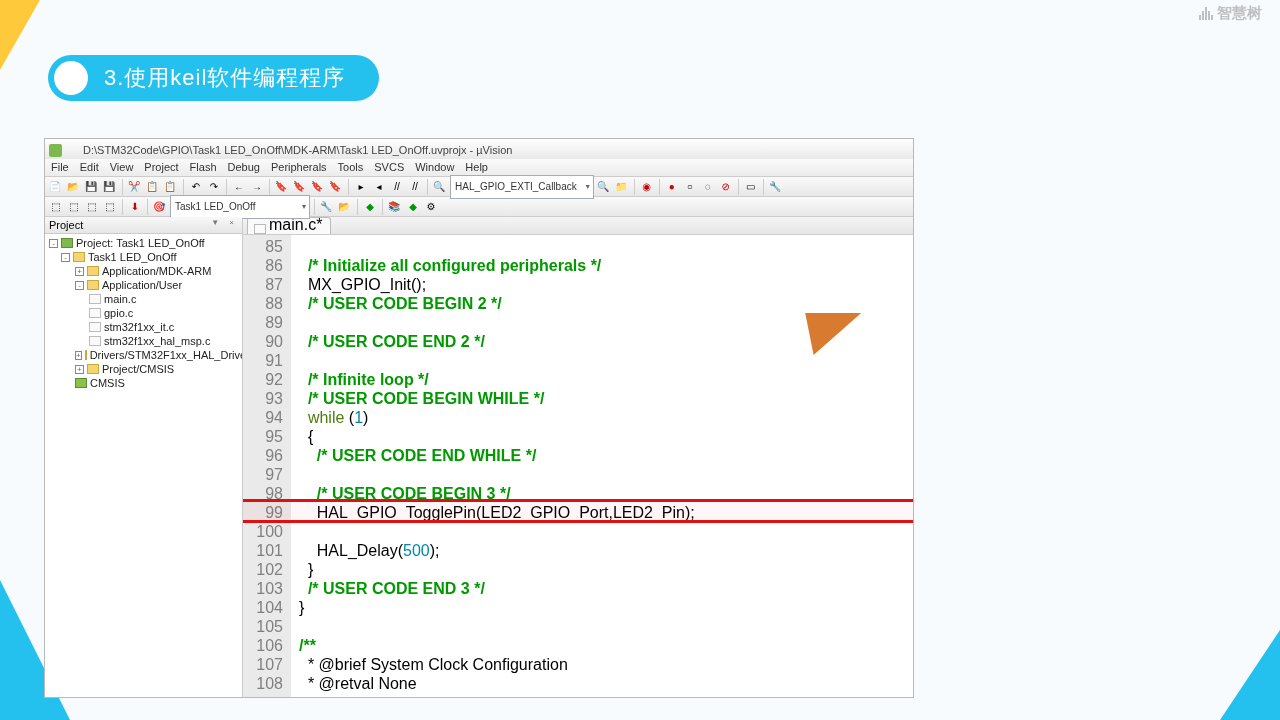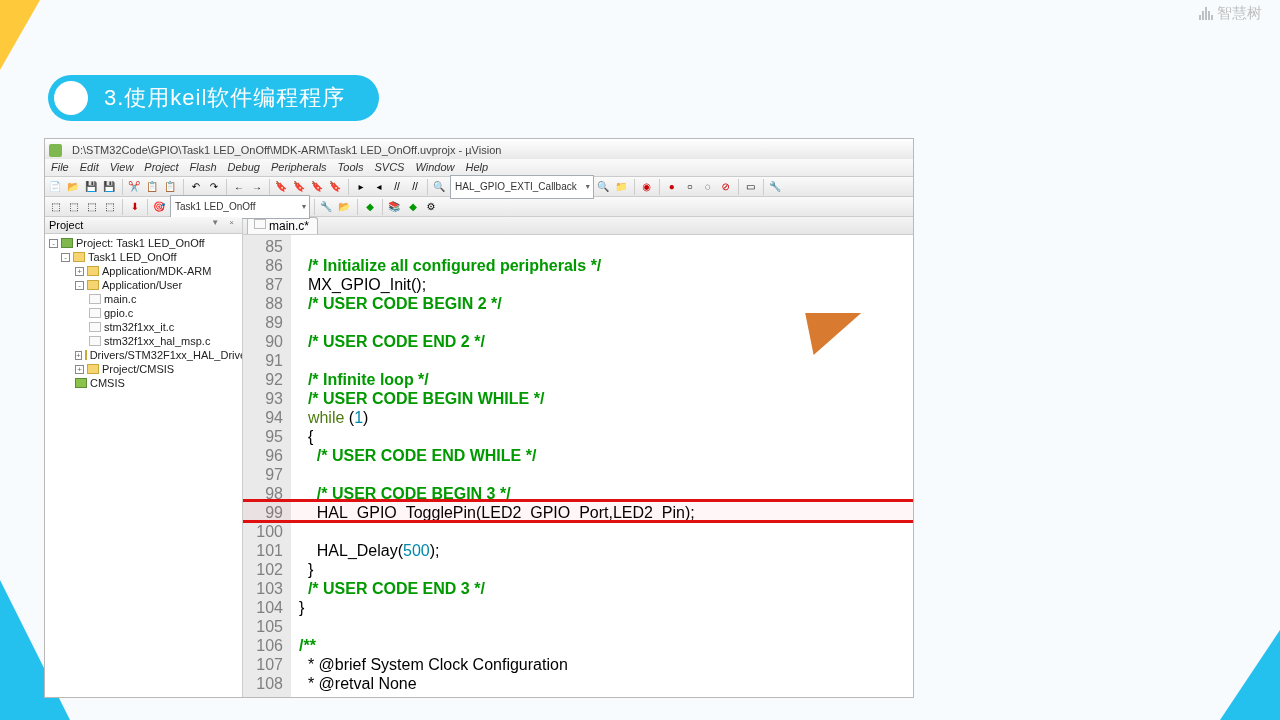--- a/index.html
+++ b/index.html
@@ -2,50 +2,50 @@
 <html><head>
 <meta charset="utf-8">
 <style>
 * { margin: 0; padding: 0; box-sizing: border-box; font-family: "Microsoft YaHei", Arial, sans-serif; }
 body { width: 1280px; height: 720px; background: #f8fbfe; position: relative; overflow: hidden; }
 
 
 .slide-header {
   position: absolute; top: 55px; left: 48px;
   background: #24c0ee; border-radius: 24px; padding: 6px 34px 6px 6px;
-  display: flex; align-items: center; gap: 16px; margin-top: 20px;
+  display: flex; align-items: center; gap: 16px;
 }
 .slide-header .dot { width: 34px; height: 34px; border-radius: 50%; background: #fff; }
 .slide-header .txt { color: #fff; font-size: 22px; letter-spacing: 1px; }
 
 
 .corner-tl { position: absolute; top: 0; left: 0; width: 0; height: 0;
   border-top: 70px solid #ffc93c; border-right: 40px solid transparent; }
 .corner-bl { position: absolute; bottom: 0; left: 0; width: 0; height: 0;
   border-bottom: 140px solid #24c0ee; border-right: 70px solid transparent; }
 .corner-br { position: absolute; bottom: 0; right: 0; width: 0; height: 0;
   border-bottom: 90px solid #24c0ee; border-left: 60px solid transparent; }
 
 
 .watermark { position: absolute; top: 4px; right: 18px; color: #999; font-size: 15px;
-  display: flex; align-items: center; gap: 4px; opacity: .6; }
+  display: flex; align-items: center; gap: 4px; opacity: .6; font-weight: bold; }
 .watermark .bars { display: flex; gap: 1px; align-items: flex-end; }
 .watermark .bars span { width: 2px; background: #999; }
 
 
 .ide {
   position: absolute; top: 138px; left: 44px; width: 870px; height: 560px;
   background: #f0f0f0; border: 1px solid #b9b9b9; font-size: 11px; font-family: Tahoma, sans-serif;
   overflow: hidden;
 }
 .ide-title { height: 20px; background: linear-gradient(#fff,#e8e8e8); color: #444;
-  padding: 2px 6px 0 4px; font-size: 11px; display: flex; align-items: center; gap: 10px; }
+  padding: 2px 6px 0 4px; font-size: 11px; display: flex; align-items: center; gap: 21px; }
 .ide-title .ico { width: 13px; height: 13px; background: #7fb84e; border-radius: 2px; }
 .menubar { height: 18px; background: linear-gradient(#fafafa,#ececec); border-bottom: 1px solid #ccc;
-  padding: 2px 6px 4px; display: flex; gap: 11px; font-size: 11px; color: #333; font-style: italic; }
+  padding: 2px 6px 4px; display: flex; gap: 11px; font-size: 11px; color: #333; }
 .menubar span { cursor: default; }
 .toolbar { height: 20px; background: linear-gradient(#fafafa,#e8e8e8); border-bottom: 1px solid #ccc;
   display: flex; align-items: center; padding: 0 3px; gap: 2px; }
 .toolbar .tb { width: 16px; height: 16px; border: 1px solid transparent; display: flex; align-items: center; justify-content: center; font-size: 10px; }
 .toolbar .sep { width: 1px; height: 16px; background: #ccc; margin: 0 2px; }
 .toolbar .combo { height: 24px; border: 1px solid #a5acb5; background: #fff; font-size: 10px;
   padding: 0 16px 0 4px; display: flex; align-items: center; color: #333; position: relative; }
 .toolbar .combo::after { content: "▾"; position: absolute; right: 3px; font-size: 8px; color: #666; }
 
 .ide-body { display: flex; height: calc(100% - 78px); }
@@ -60,21 +60,21 @@
 .tree-row .fico { width: 12px; height: 10px; }
 .fico.folder { background: #f6d471; border: 1px solid #caa83a; }
 .fico.file { background: #fafafa; border: 1px solid #bbb; }
 .fico.proj { background: #7fb84e; border: 1px solid #5c8d36; }
 .ind1 { padding-left: 14px; } .ind2 { padding-left: 28px; } .ind3 { padding-left: 42px; }
 
 .editor { flex: 1; background: #fff; display: flex; flex-direction: column; }
 .tabstrip { height: 18px; background: linear-gradient(#f4f4f4,#e6e6e6); border-bottom: 1px solid #ccc;
   display: flex; align-items: flex-end; padding-left: 4px; }
 .tab { height: 17px; background: #fafafa; border: 1px solid #bbb; border-bottom: none;
-  padding: 1px 8px 0 6px; font-size: 12px; display: flex; align-items: flex-start; gap: 3px;
+  padding: 1px 8px 0 6px; font-size: 16px; display: flex; align-items: flex-end; gap: 3px;
   border-radius: 3px 3px 0 0; }
 .tab .fico { width: 12px; height: 10px; }
 .code-area { flex: 1; display: flex; font-family: "Courier New", monospace; font-size: 16px; overflow: hidden; background: #fff; }
 .gutter { background: #eaeaea; color: #808080; text-align: right; padding: 2px 8px 0 0; width: 48px;
   line-height: 19px; font-size: 16px; }
 .code { flex: 1; padding: 2px 0 0 8px; line-height: 19px; white-space: pre; color: #000; position: relative; }
 .cm { color: #009900; font-weight: bold; } .kw { color: #4d7c0f; } .num { color: #0088aa; }
 
 
 .highlight-line { position: absolute; border: 3px solid #e01010; background: rgba(255,0,0,0.03); }

